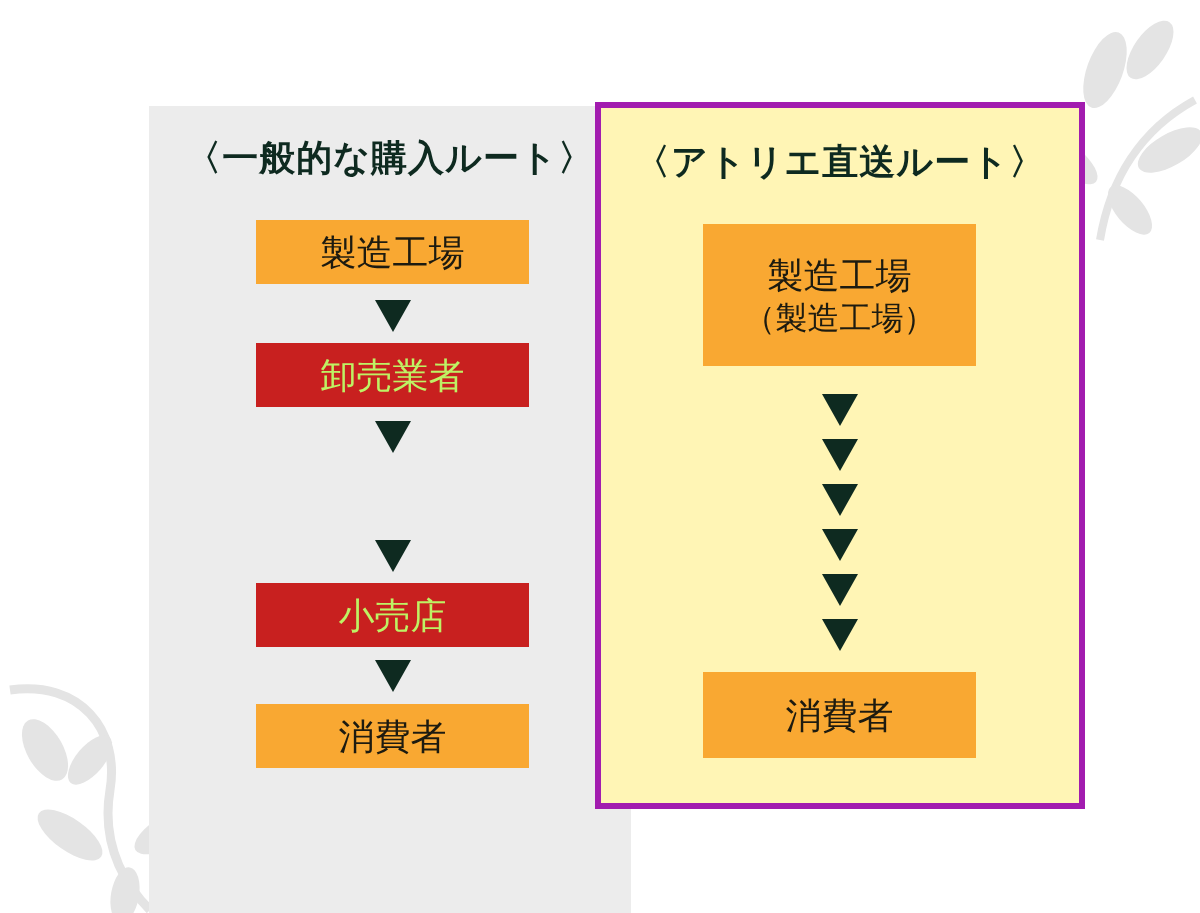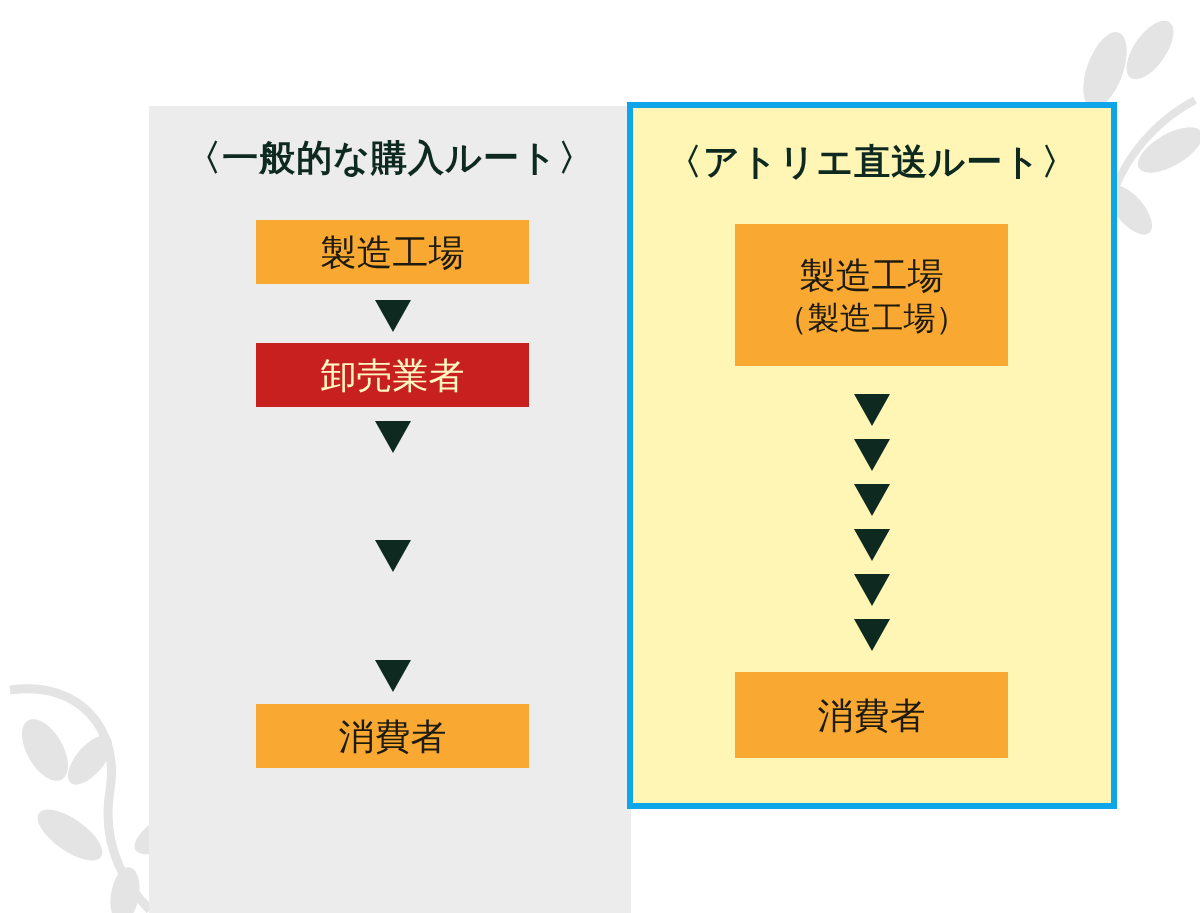--- a/index.html
+++ b/index.html
@@ -1,25 +1,25 @@
 <!DOCTYPE html>
 <html><head>
 <meta charset="utf-8">
 <style>
   html, body { margin:0; padding:0; }
   body { width:1200px; height:913px; background:#ffffff; position:relative; overflow:hidden;
          font-family:"DejaVu Sans", "Liberation Sans", sans-serif; }
   .deco { position:absolute; }
   .panel-left { position:absolute; left:115px; top:106px; width:482px; height:905px; background:#ececec;margin-left:34px; }
   .panel-right { position:absolute; left:595px; top:102px; width:478px; height:695px; background:#fff5b5;
-                 border:6px solid #0ea5e9;margin-left:32px; }
+                 border:6px solid #a21caf; }
   .title { position:absolute; left:0; right:0; text-align:center; font-weight:bold; font-size:36px; color:#0e2a20; letter-spacing:1px; }
   .box { position:absolute; display:flex; flex-direction:column; align-items:center; justify-content:center; font-size:36px; line-height:1.25; }
   .box.orange { background:#f9a832; color:#1d1b10; }
-  .box.red { background:#c8201f; color:#fef9c3; }
+  .box.red { background:#c8201f; color:#bef264; }
   .arrow { position:absolute; width:0; height:0; border-left:18px solid transparent; border-right:18px solid transparent; border-top:32px solid #0e2a20; }
   .sub { font-size:32px; }
 </style>
 </head>
 <body>
 
 <svg class="deco" style="left:1020px;top:10px" width="180" height="240" viewBox="0 0 180 240">
   <g fill="#e4e4e4">
     <path d="M80 230 C 90 170, 120 120, 175 90" stroke="#e4e4e4" stroke-width="8" fill="none"></path>
     <ellipse cx="85" cy="60" rx="18" ry="40" transform="rotate(20 85 60)"></ellipse>
@@ -48,20 +48,23 @@
   </div>
   <div class="arrow" style="left:226px;top:194px"></div>
 
   <div class="box red" style="left:107px;top:237px;width:273px;height:64px">
     <span>卸売業者</span>
   </div>
   <div class="arrow" style="left:226px;top:315px"></div>
 
   <div class="arrow" style="left:226px;top:434px"></div>
 
+  <div class="box red" style="left:107px;top:477px;width:273px;height:64px">
+    <span>小売店</span>
+  </div>
   <div class="arrow" style="left:226px;top:554px"></div>
 
   <div class="box orange" style="left:107px;top:598px;width:273px;height:64px">
     <span>消費者</span>
   </div>
 </div>
 
 <div class="panel-right">
   <div class="title" style="top:30px">〈アトリエ直送ルート〉</div>
 

